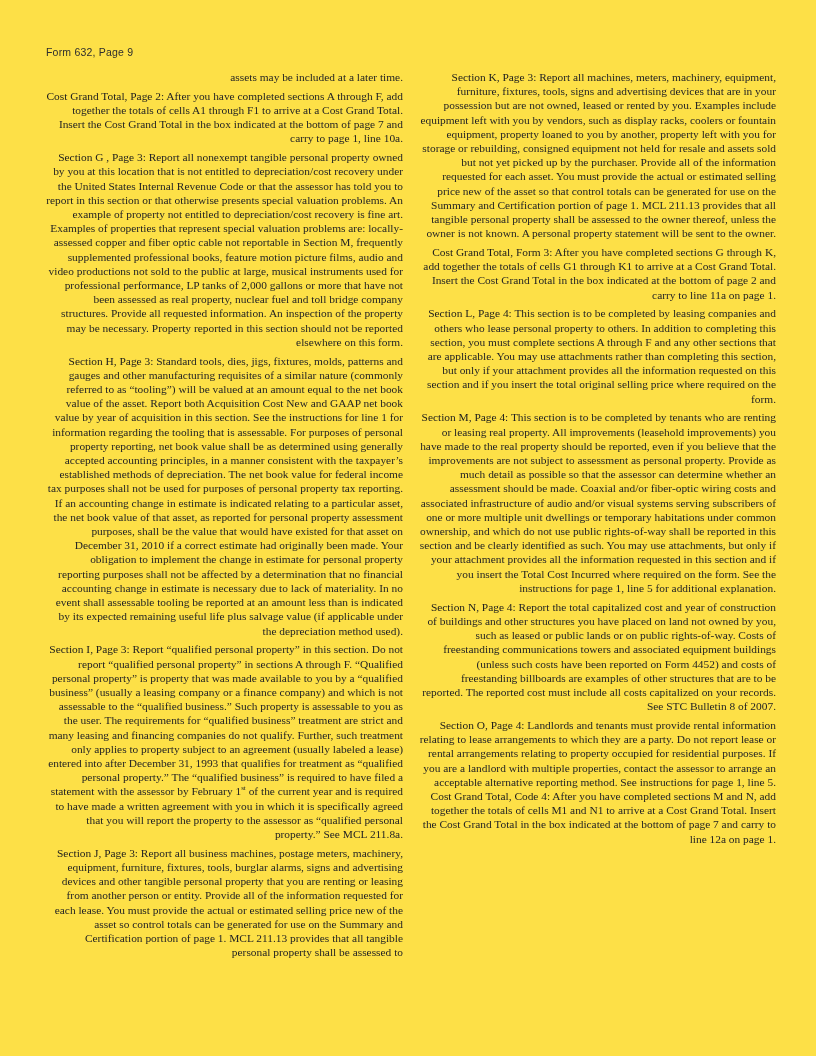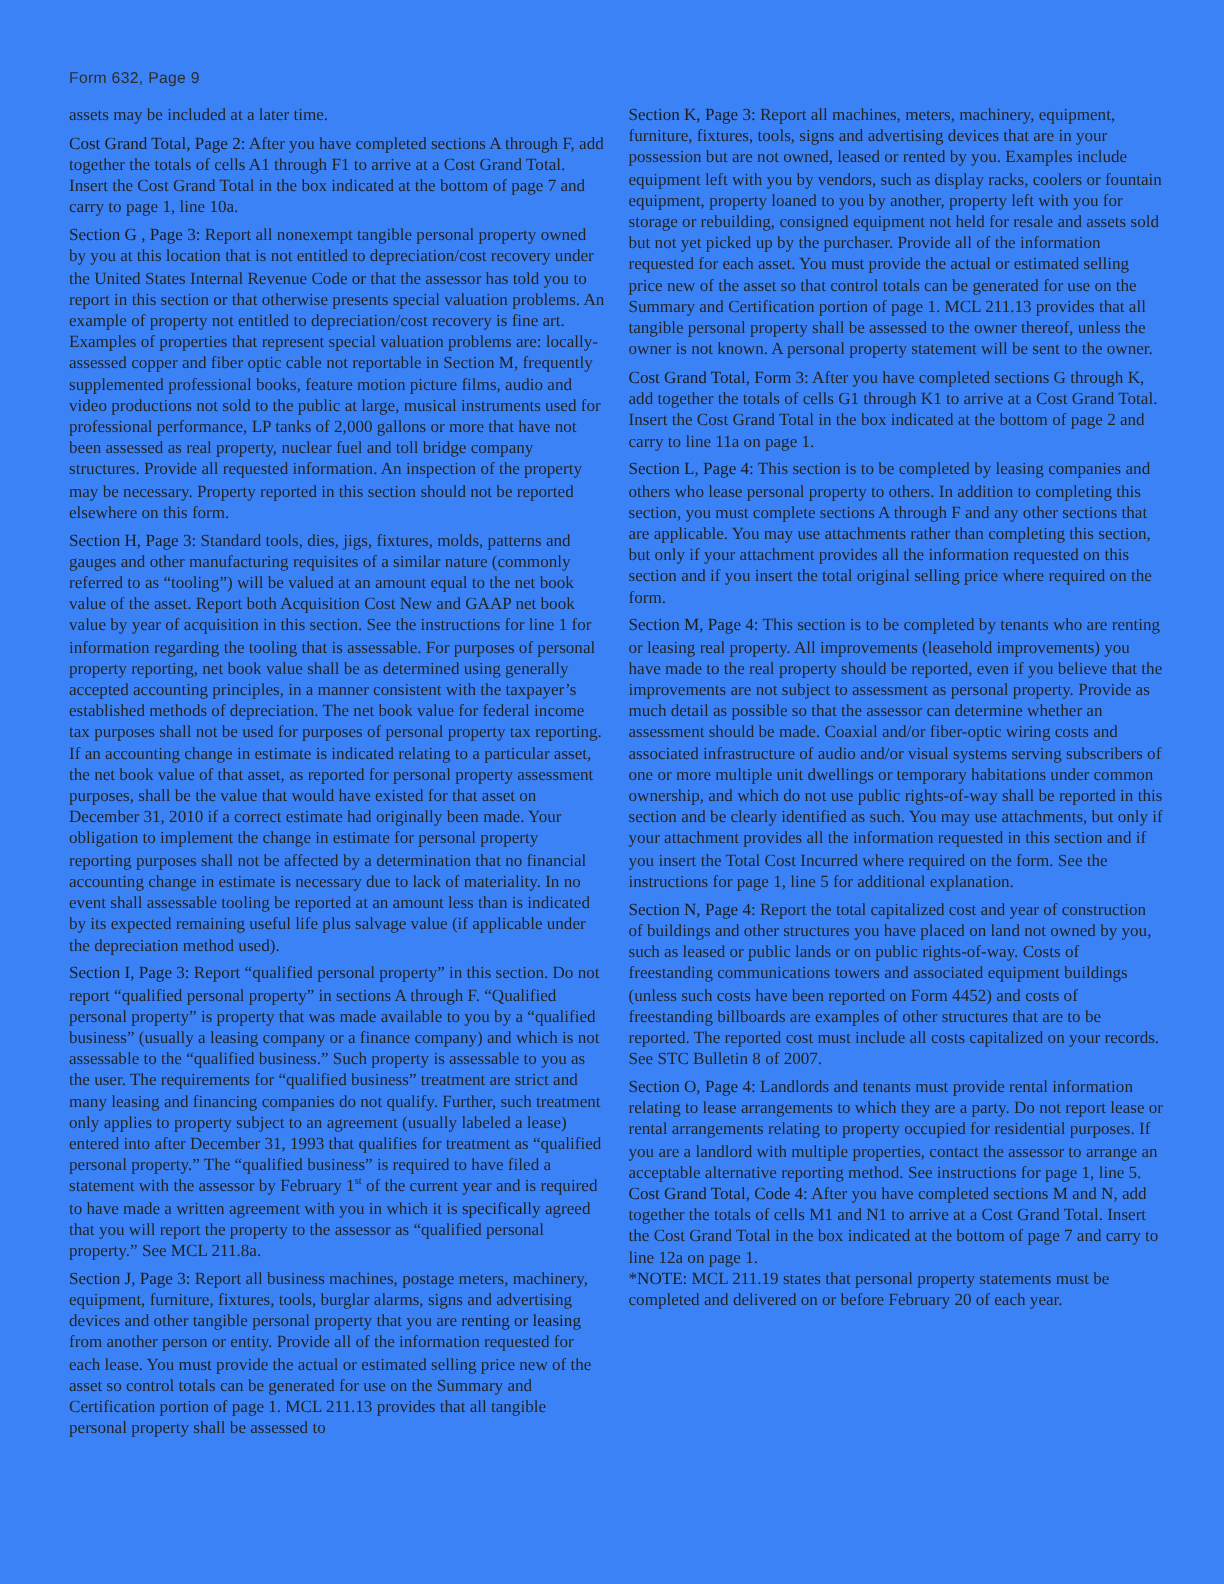--- a/index.html
+++ b/index.html
@@ -5,21 +5,21 @@
   html, body {
     margin: 0;
     padding: 0;
     background: #e8e8e8;
   }
   .page {
     position: relative;
     width: 816px;
     height: 1056px;
     margin: 0 auto;
-    background: #3b82f6;
+    background: #fde047;
     box-sizing: border-box;
     padding: 46px 40px 0 46px;
     overflow: hidden;
   }
   .page-header {
     font-family: "Liberation Sans", sans-serif;
     font-size: 10.5px;
     color: #2e2e2e;
     letter-spacing: 0.2px;
     margin: 0 0 12px 0;
@@ -27,21 +27,21 @@
   .columns {
     display: flex;
     gap: 16px;
   }
   .col {
     width: 357px;
     font-family: "Liberation Serif", "DejaVu Serif", serif;
     font-size: 11.4px;
     line-height: 14.2px;
     color: #242424;
-    text-align: left;
+    text-align: right;
   }
   .col p {
     margin: 4.6px 0 0 0;
   }
   .col p:first-child,
   .col p.tight {
     margin-top: 0;
   }
   .col b {
     font-weight: normal;
@@ -68,16 +68,15 @@
         <p><b>Section J, Page 3:</b><span> Report all business machines, postage meters, machinery, equipment, furniture, fixtures, tools, burglar alarms, signs and advertising devices and other tangible personal property that you are </span><b>renting or leasing</b><span> from another person or entity.  Provide all of the information requested for each lease.  You </span><b>must</b><span> provide the actual or estimated selling price new of the asset so control totals can be generated for use on the Summary and Certification portion of page 1.  MCL 211.13 provides that all tangible personal property shall be assessed to</span></p>
       </div>
     <div class="col">
         <p><b>Section K, Page 3:</b><span> Report all machines, meters, machinery, equipment, furniture, fixtures, tools, signs and advertising devices that are in your possession but are not owned, leased or rented by you.  Examples include equipment left with you by vendors, such as display racks, coolers or fountain equipment, property loaned to you by another, property left with you for storage or rebuilding, consigned equipment not held for resale and assets sold but not yet picked up by the purchaser. Provide all of the information requested for each asset.  You </span><b>must</b><span> provide the actual or estimated selling price new of the asset so that control totals can be generated for use on the Summary and Certification portion of page 1.  MCL 211.13 provides that all tangible personal property shall be assessed to the owner thereof, unless the owner is not known.  A personal property statement will be sent to the owner.</span></p>
         <p><b>Cost Grand Total, Form 3:</b><span> After you have completed sections G through K, add together the totals of cells G1 through K1 to arrive at a Cost Grand Total.  Insert the Cost Grand Total in the box indicated at the bottom of page 2 and carry to line 11a on page 1.</span></p>
         <p><b>Section L, Page 4:</b><span> This section is to be completed by leasing companies and others who lease personal property to others.  In addition to completing this section, you must complete sections A through F and any other sections that are applicable. You may use attachments rather than completing this section, but only if your attachment provides all the information requested on this section and if you insert the total original selling price where required on the form.</span></p>
         <p><b>Section M, Page 4:</b><span> This section is to be completed by tenants who are renting or leasing real property.  All improvements (leasehold improvements) you have made to the real property should be reported, even if you believe that the improvements are not subject to assessment as personal property.  Provide as much detail as possible so that the assessor can determine whether an assessment should be made.  Coaxial and/or fiber-optic wiring costs and associated infrastructure of audio and/or visual systems serving subscribers of one or more multiple unit dwellings or temporary habitations under common ownership, and which do not use public rights-of-way shall be reported in this section and be clearly identified as such.  You may use attachments, but only if your attachment provides all the information requested in this section and if you insert the Total Cost Incurred where required on the form.  See the instructions for page 1, line 5 for additional explanation.</span></p>
         <p><b>Section N, Page 4:</b><span> Report the total capitalized cost and year of construction of buildings and other structures you have placed on land not owned by you, such as leased or public lands or on public rights-of-way. Costs of freestanding communications towers and associated equipment buildings (unless such costs have been reported on Form 4452) and costs of freestanding billboards are examples of other structures that are to be reported.  The reported cost must include all costs capitalized on your records.  See STC Bulletin 8 of 2007.</span></p>
         <p><b>Section O, Page 4:</b><span> Landlords and tenants must provide rental information relating to lease arrangements to which they are a party.  Do not report lease or rental arrangements relating to property occupied for residential purposes.  If you are a landlord with multiple properties, contact the assessor to arrange an acceptable alternative reporting method. See instructions for page 1, line 5.</span></p>
         <p class="tight"><b>Cost Grand Total, Code 4:</b><span> After you have completed sections M and N, add together the totals of cells M1 and N1 to arrive at a Cost Grand Total. Insert the Cost Grand Total in the box indicated at the bottom of page 7 and carry to line 12a on page 1.</span></p>
-        <p class="tight"><b>*NOTE:</b><span> MCL 211.19 states that personal property statements must be completed and delivered on or before February 20 of each year.</span></p>
       </div>
   </div>
 </div>
 
 </body></html>

